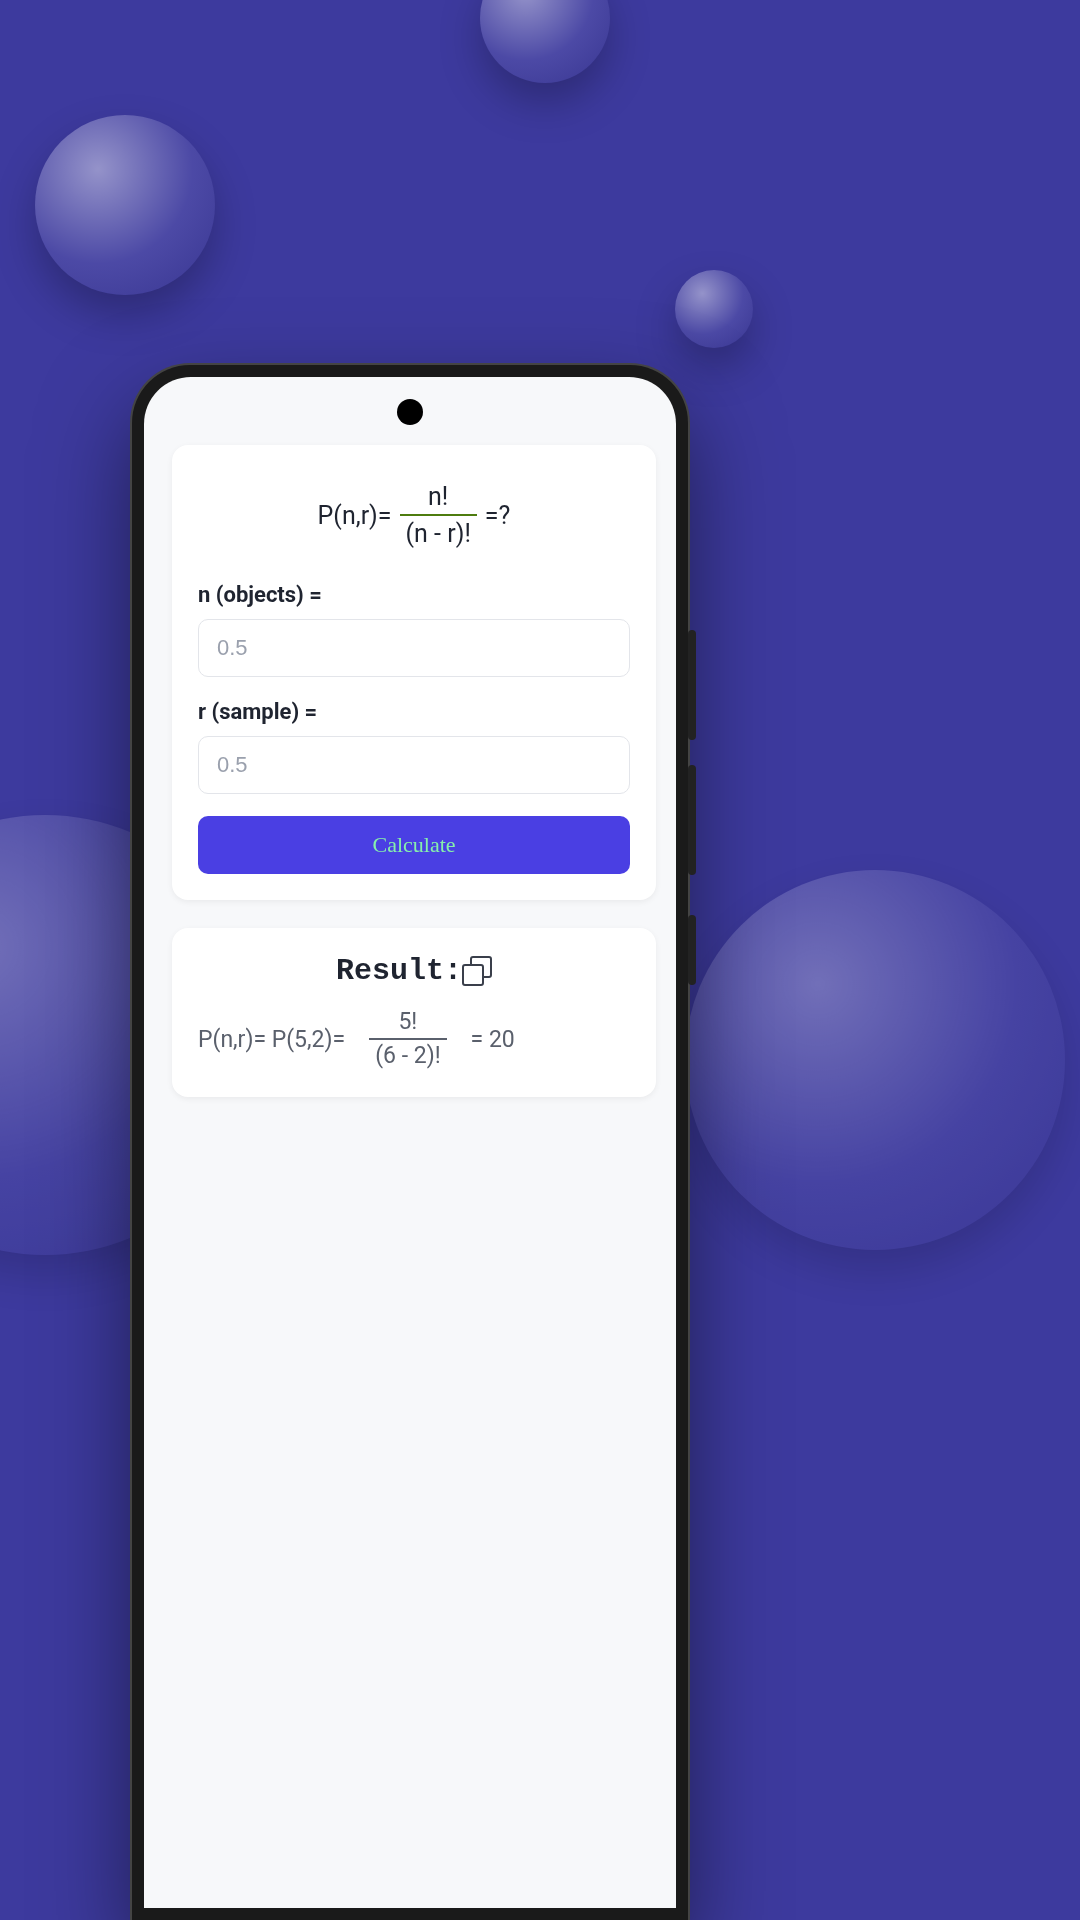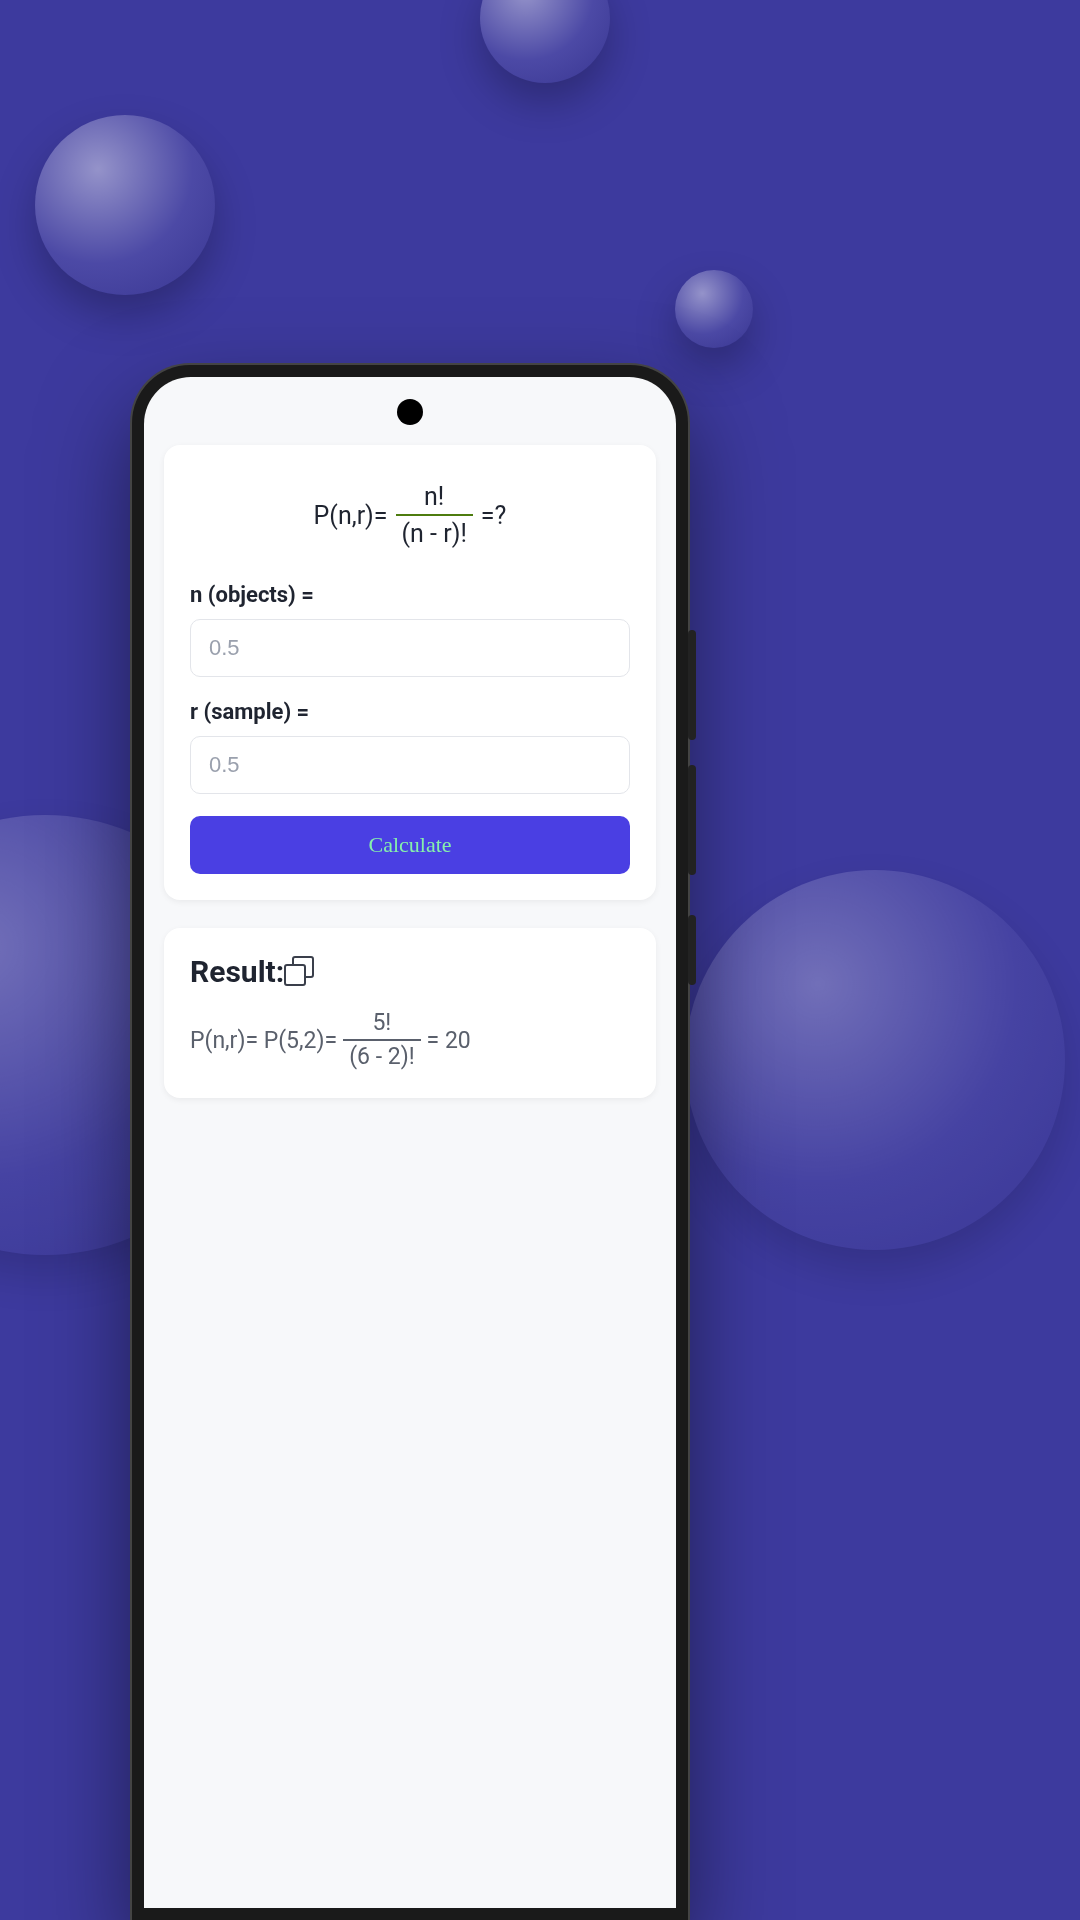--- a/index.html
+++ b/index.html
@@ -55,20 +55,21 @@
     .phone-btn.b2 { top: 400px; height: 110px; }
     .phone-btn.b3 { top: 550px; height: 70px; }
 
     .screen {
       width: 100%;
       height: 100%;
       background: #f7f8fa;
       border-radius: 47px 47px 0 0;
       overflow: hidden;
       position: relative;
+      padding-left: 8px;
     }
 
     .notch {
       position: absolute;
       top: 22px;
       left: 50%;
       transform: translateX(-50%);
       width: 26px;
       height: 26px;
       background: #000;
@@ -148,23 +149,24 @@
       color: #86efac;
       font-size: 22px;
       font-weight: 500;
       cursor: pointer;
       font-family: Liberation Serif, serif;
     }
 
     
     .result-header {
       display: flex;
-      justify-content: flex-start;
+      justify-content: center;
       align-items: center;
       margin-bottom: 20px;
+      font-family: Liberation Mono, monospace;
     }
 
     .result-title {
       font-size: 30px;
       font-weight: 700;
       color: #1f2430;
     }
 
     .copy-icon {
       width: 30px;
@@ -193,21 +195,21 @@
       width: 18px;
       height: 18px;
       bottom: 0;
       left: 0;
       background: #fff;
     }
 
     .result-formula {
       display: flex;
       align-items: center;
-      gap: 6px;
+      gap: 24px;
       color: #5a606c;
       font-size: 23px;
       flex-wrap: wrap;
     }
 
     .result-formula .fraction .den {
       border-top-color: #5a606c;
     }
   </style>
 </head>

